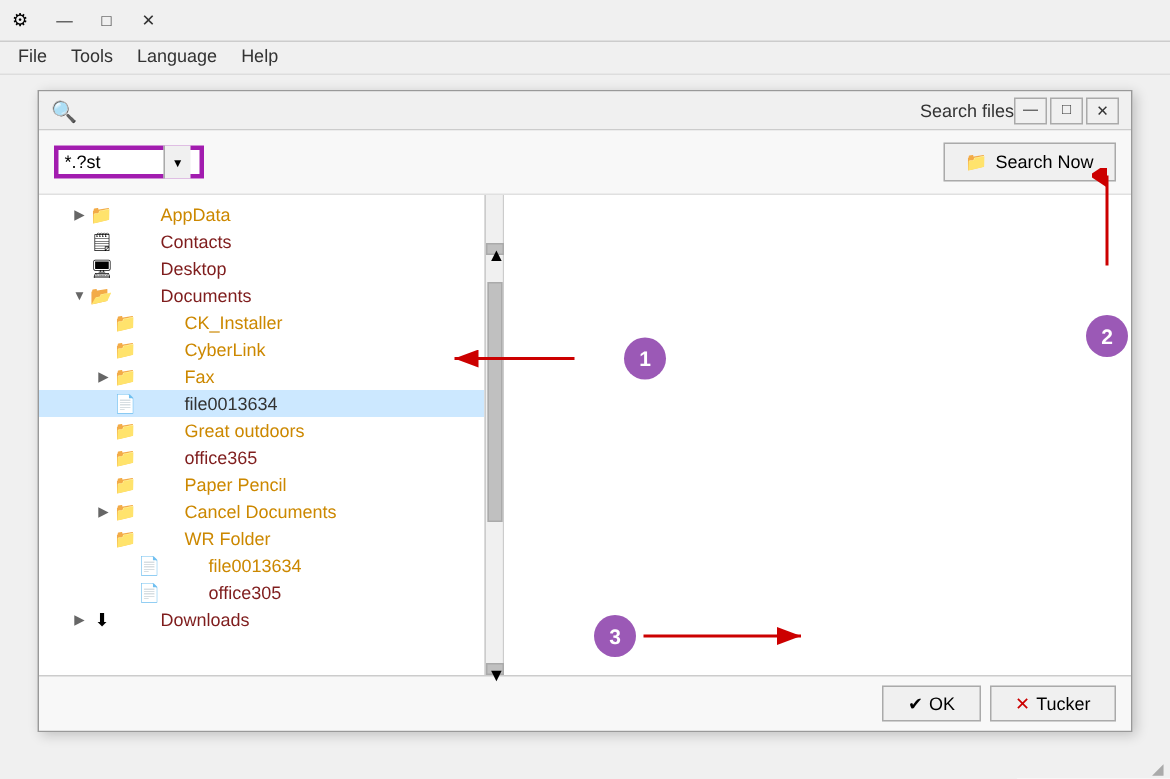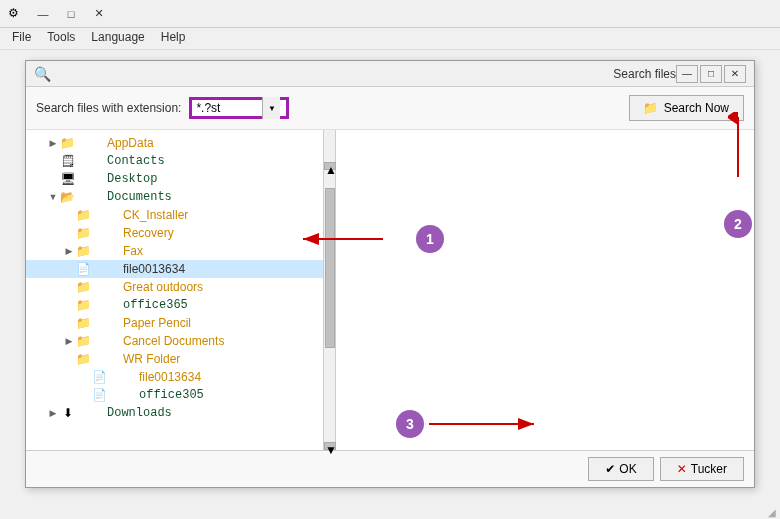--- a/index.html
+++ b/index.html
@@ -221,21 +221,21 @@
       align-items: center;
       justify-content: center;
       flex-shrink: 0;
       margin-right: 3px;
     }
     .item-label {
       font-size: 12px;
       margin-left: 28px;
     }
     .item-label.yellow { color: #cc8800; }
-    .item-label.blue { color: #14532d; font-family: Liberation Mono, monospace; }
+    .item-label.blue { color: #7f1d1d; }
 
     
     .right-panel {
       flex: 1;
       background: white;
       position: relative;
     }
 
     
     .annotation-circle {
@@ -318,21 +318,20 @@
       <span class="dialog-title-icon">🔍</span>
       <span class="dialog-title-text">Search files</span>
       <div class="dialog-title-controls">
         <button class="dialog-btn">—</button>
         <button class="dialog-btn">□</button>
         <button class="dialog-btn close">✕</button>
       </div>
     </div>
 
     <div class="search-bar">
-      <span class="search-label">Search files with extension:</span>
       <div class="search-combo">
         <input type="text" value="*.?st" style="">
         <div class="combo-arrow">▼</div>
       </div>
       <button class="search-now-btn">
         <span>📁</span>
         <span>Search Now</span>
       </button>
     </div>
 
@@ -367,21 +366,21 @@
 
           <div class="tree-item indent-2">
             <span class="expand-icon"></span>
             <span class="folder-icon">📁</span>
             <span class="item-label yellow">CK_Installer</span>
           </div>
 
           <div class="tree-item indent-2">
             <span class="expand-icon"></span>
             <span class="folder-icon">📁</span>
-            <span class="item-label yellow">Recovery</span>
+            <span class="item-label yellow">CyberLink</span>
           </div>
 
           <div class="tree-item indent-2">
             <span class="expand-icon">▶</span>
             <span class="folder-icon">📁</span>
             <span class="item-label yellow">Fax</span>
           </div>
 
           <div class="tree-item indent-2 highlighted" style="background:#cce8ff;">
             <span class="expand-icon"></span>

